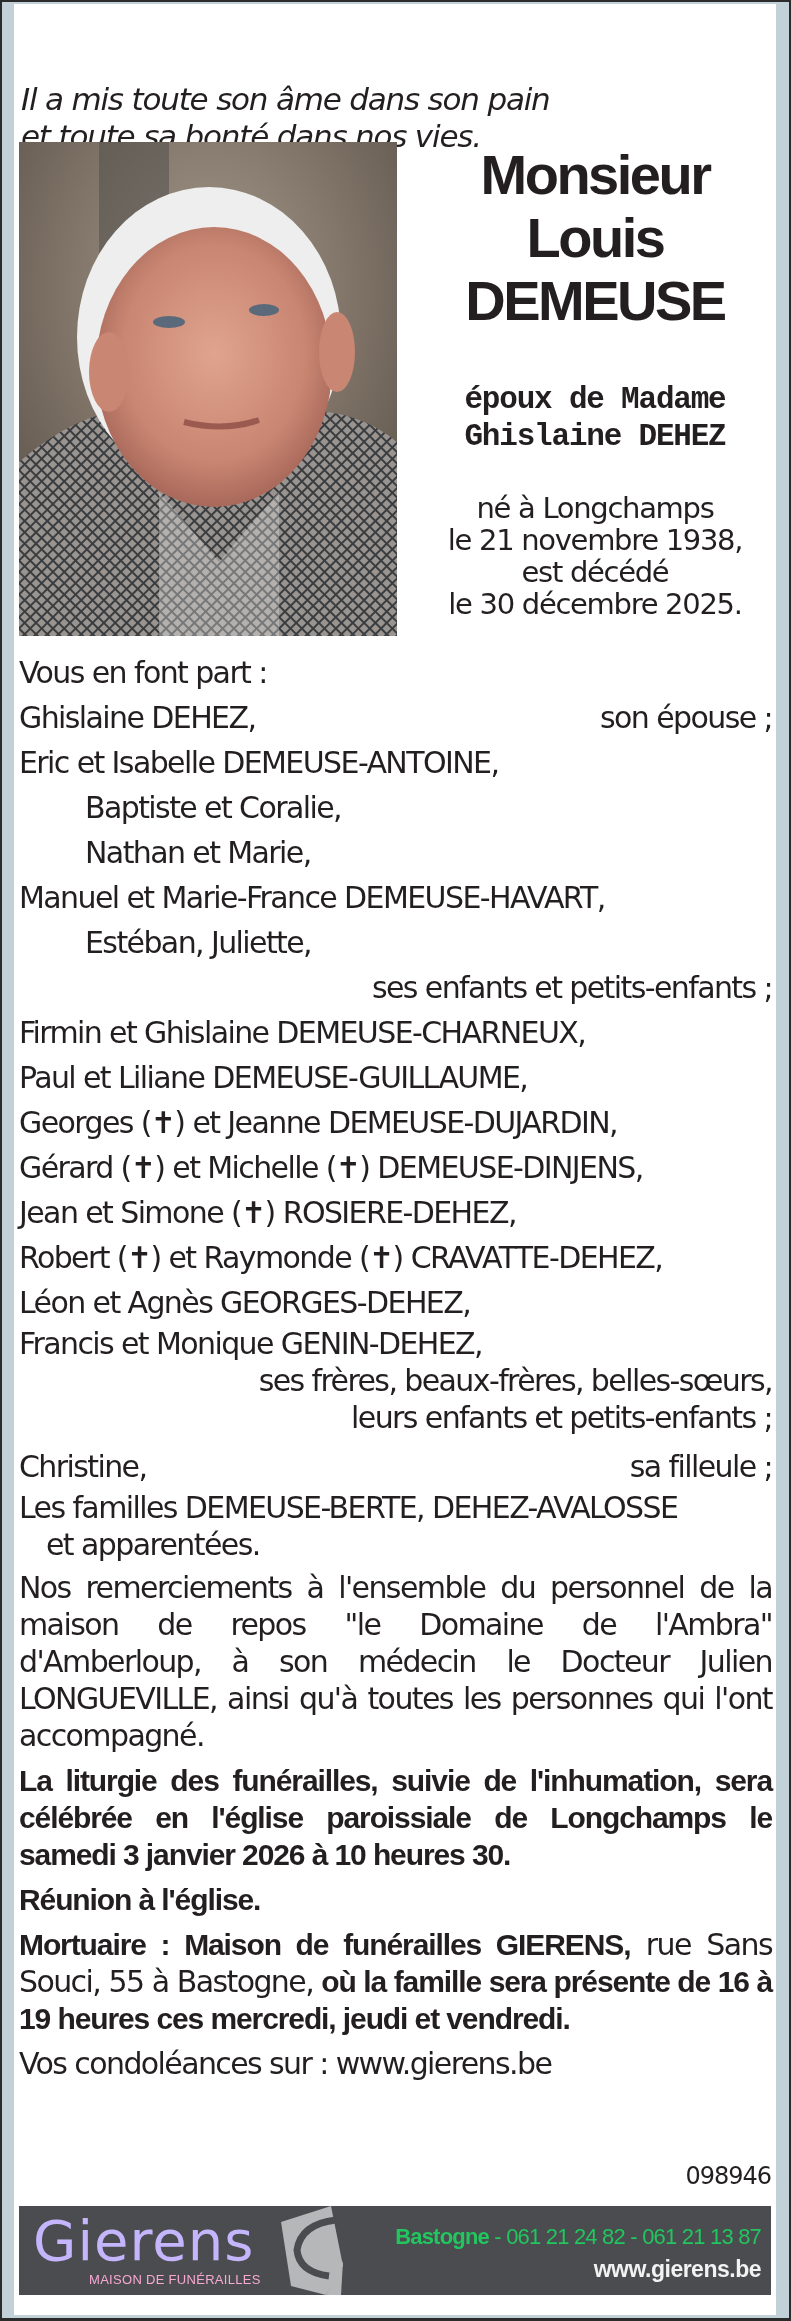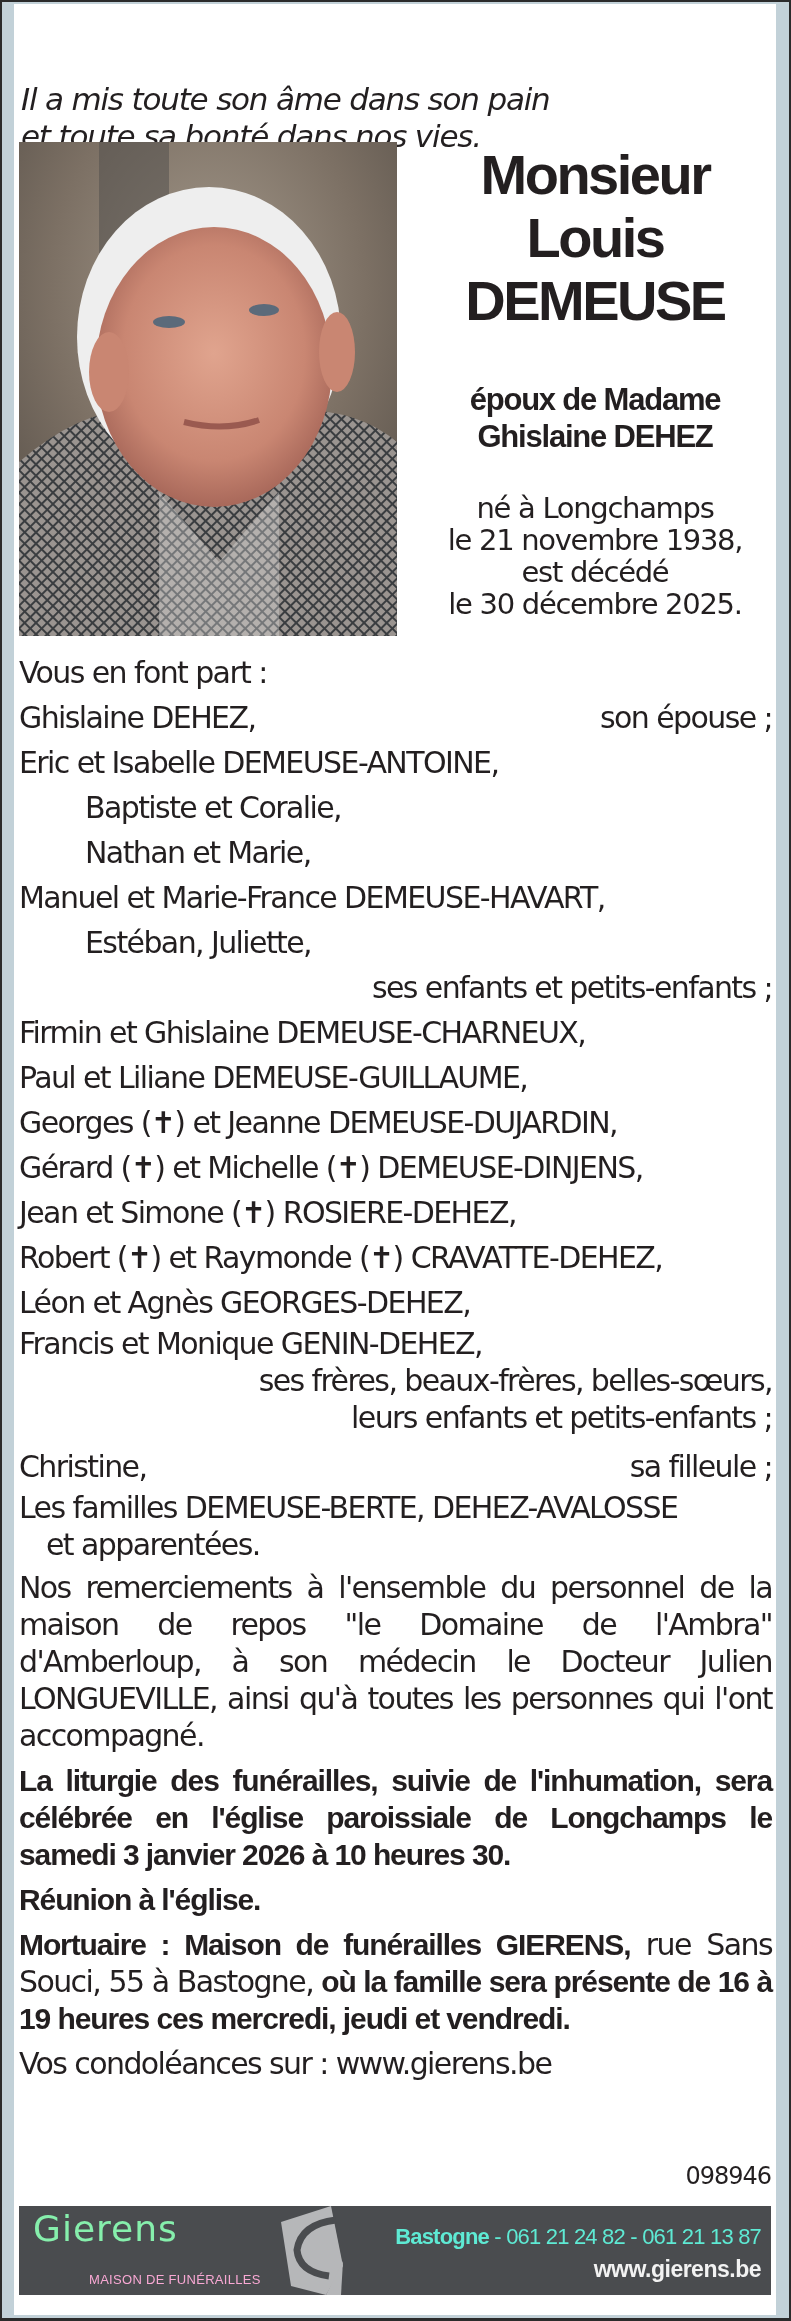--- a/index.html
+++ b/index.html
@@ -8,42 +8,42 @@
            border:2px solid #2b2b2b; border-bottom-width:3px; background:#c2d1d8; }
   .paper { position:absolute; left:12px; right:13px; top:2px; bottom:3px; background:#fff; }
   .quote { position:absolute; left:21px; top:38px; font-size:31px; line-height:37px; font-style:italic;
            font-family:"DejaVu Sans", sans-serif; color:#231f20; letter-spacing:-1.2px;margin-top:43px; }
   .photo { position:absolute; left:19px; top:142px; width:378px; height:494px; overflow:hidden;
            background:linear-gradient(180deg,#7d7266 0%,#8f8577 40%,#6e655c 100%); }
   .name { position:absolute; left:400px; width:390px; top:143px; text-align:center;
           font-family:"Liberation Sans", sans-serif; font-weight:bold; font-size:56px; line-height:63px;
           color:#231f20; letter-spacing:-2.5px; }
   .spouse { position:absolute; left:400px; width:390px; top:381px; text-align:center;
-            font-family:Liberation Sans, sans-serif; font-weight:bold; font-size:31px; line-height:37px;
+            font-family:Liberation Mono, monospace; font-weight:bold; font-size:31px; line-height:37px;
             color:#231f20; letter-spacing:-1.2px; }
   .dates { position:absolute; left:400px; width:390px; top:492px; text-align:center;
            font-family:"DejaVu Sans", sans-serif; font-size:29px; line-height:32px; color:#231f20; letter-spacing:-1.3px; }
   .list { position:absolute; left:19px; right:19px; top:650px; }
   .row { position:relative; font-family:"DejaVu Sans", sans-serif; font-size:30px; line-height:45px; height:45px;
          color:#231f20; letter-spacing:-1.6px; white-space:nowrap; }
   .row.indent { padding-left:66px; }
   .row.right { text-align:right; }
   .row .rel { position:absolute; right:0; top:0; }
   .row.tight { height:37px; line-height:37px; }
   .gap { height:8px; }
   .para { font-family:"DejaVu Sans", sans-serif; font-size:30px; line-height:37px; color:#231f20;
           letter-spacing:-1.6px; text-align:justify; text-align-last:left; }
   .para b { font-family:"Liberation Sans", sans-serif; letter-spacing:-1.1px; }
   .ref { position:absolute; right:20px; top:2162px; font-family:"DejaVu Sans", sans-serif; font-size:24px; color:#231f20; letter-spacing:-1px; }
   .banner { position:absolute; left:19px; top:2206px; width:752px; height:89px; background:#4a4c4f; overflow:hidden; }
-  .logo-word { position:absolute; left:14px; top:2px; font-family:"DejaVu Sans", sans-serif; font-size:36px;
-               color:#86efac; letter-spacing:1px; font-weight:normal; }
+  .logo-word { position:absolute; left:14px; top:2px; font-family:"DejaVu Sans", sans-serif; font-size:56px;
+               color:#c4b5fd; letter-spacing:1px; font-weight:normal; }
   .logo-sub { position:absolute; left:70px; top:66px; font-family:"Liberation Sans", sans-serif; font-size:13px; color:#f9a8d4; letter-spacing:0.3px; }
   .logo-mark { position:absolute; left:262px; top:0; width:100px; height:89px; }
-  .contact1 { position:absolute; right:10px; top:18px; font-family:"Liberation Sans", sans-serif; font-size:22px; color:#5eead4; letter-spacing:-0.8px; }
+  .contact1 { position:absolute; right:10px; top:18px; font-family:"Liberation Sans", sans-serif; font-size:22px; color:#22c55e; letter-spacing:-0.8px; }
   .contact1 b { font-weight:bold; }
   .contact2 { position:absolute; right:10px; top:50px; font-family:"Liberation Sans", sans-serif; font-size:23px; font-weight:bold; color:#f2f2f2; letter-spacing:-0.5px;text-align:right; }
 </style>
 </head>
 <body>
 
 <div class="frame">
   <div class="paper"></div>
 </div>
 

